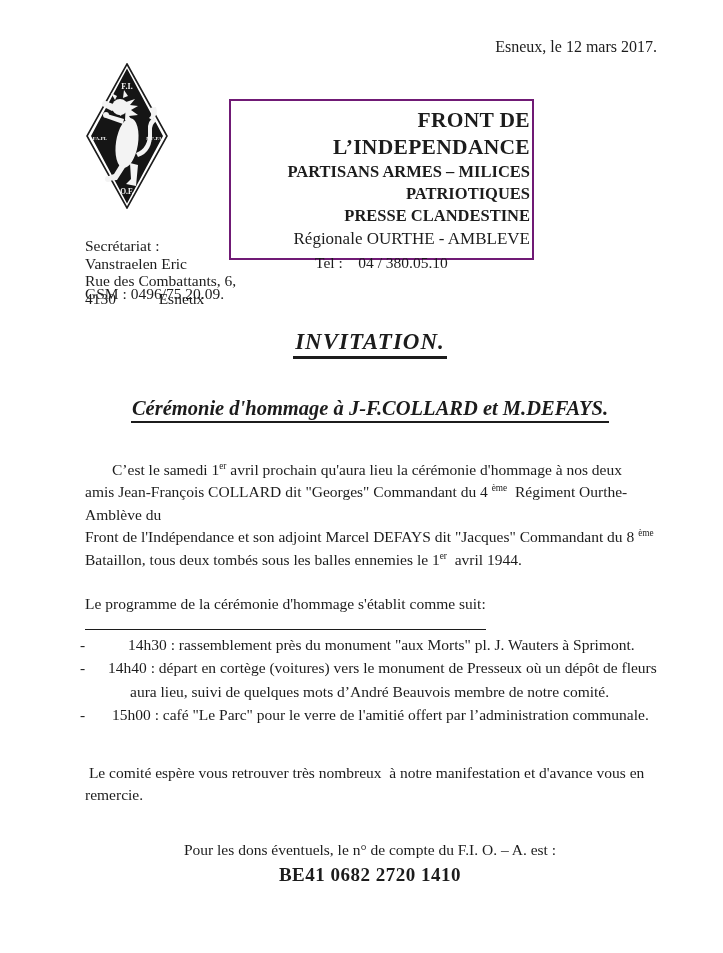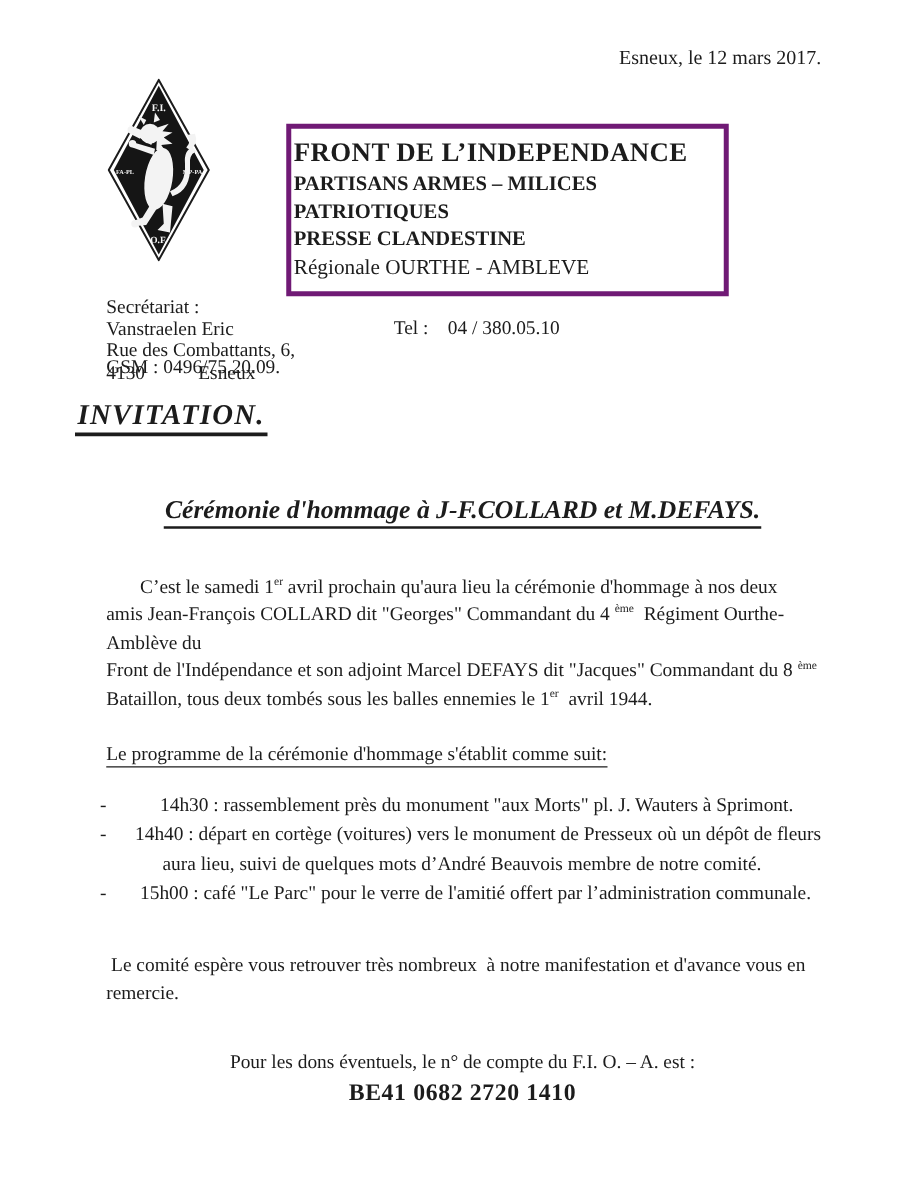--- a/index.html
+++ b/index.html
@@ -11,51 +11,51 @@
   .abs { position:absolute; }
   .pre { white-space:pre; }
   .lines > div { white-space:pre; }
   sup { font-size:60%; line-height:0; }
 
   .date { top:38px; right:66px; font-size:16px; }
 
   .emblem { left:86px; top:63px; width:82px; height:146px; }
 
   .lh-box {
-    left:229px; top:99px; width:354px; box-sizing:border-box;
-    border:4px solid #701a75; text-align:left; padding:6px 2px 8px;
+    left:229px; top:99px; width:305px; box-sizing:border-box;
+    border:2px solid #701a75; text-align:right; padding:6px 2px 8px;
   }
   .lh1 { font-weight:bold; font-size:21.5px; line-height:27px; letter-spacing:0.3px; }
   .lh2 { font-weight:bold; font-size:16.5px; line-height:22px; }
   .lh3 { font-weight:bold; font-size:16.5px; line-height:22px; }
   .lh4 { font-size:17px; line-height:23px; }
 
   .secretariat { left:85px; top:213px; font-size:15.5px; line-height:17.6px;margin-top:24px; }
   .gsm { left:85px; top:285px; font-size:15.5px; }
   .tel { left:315px; top:254px; font-size:15.5px; }
 
-  .title-wrap { left:60px; top:319px; width:620px; }
+  .title-wrap { left:60px; top:329px; width:620px; text-align:center; }
   .title-text {
     display:inline-block; font-style:italic; font-weight:bold; font-size:23px;
     letter-spacing:1px; border-bottom:3px solid #1c1c1c; padding:0 2px 1px;
   }
   .subtitle-wrap { left:60px; top:397px; width:620px; text-align:center; }
   .subtitle-text {
     display:inline-block; font-style:italic; font-weight:bold; font-size:20.5px;
     border-bottom:2.5px solid #1c1c1c; padding:0 1px 1px;
   }
 
   .para { left:85px; top:459px; font-size:15.5px; line-height:22.4px; }
   .ind-a { padding-left:27px; }
   .ind-b { padding-left:20px; }
   .ind-c { padding-left:22px; }
   .ind-d { padding-left:4px; }
 
   .prog-head { left:85px; top:595px; font-size:15.5px; }
-  .underl { border-bottom:1.5px solid #1c1c1c; padding-bottom:1px; }
+  .underl { border-bottom:1.5px solid #1c1c1c; padding-bottom:17px; }
 
   .prog-list { left:78px; top:633px; font-size:15.5px; }
   .prog-item { position:relative; padding-left:30px; line-height:23.4px; }
   .dash { position:absolute; left:2px; top:0; }
 
   .closing { left:85px; top:762px; font-size:15.5px; line-height:22.4px; }
 
   .donation { left:60px; top:841px; width:620px; text-align:center; }
   .don-line { font-size:15.5px; }
   .don-account { font-size:19px; font-weight:bold; letter-spacing:0.5px; margin-top:5px; }

